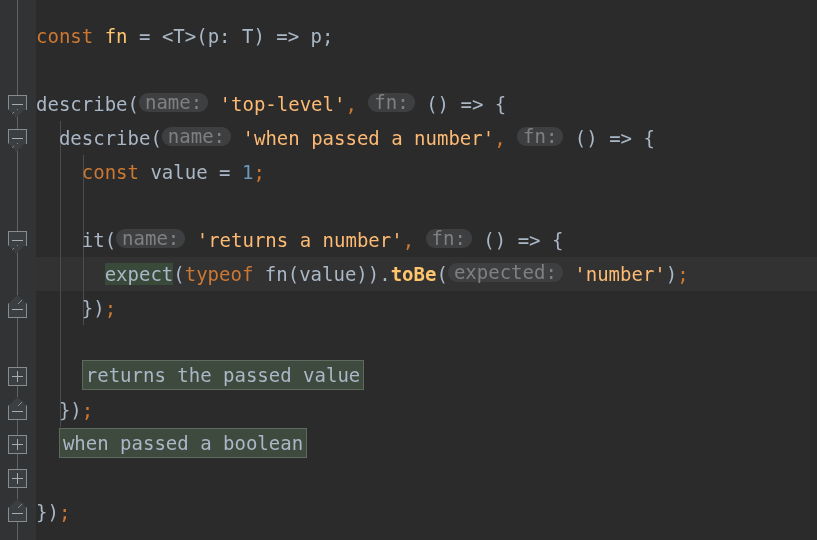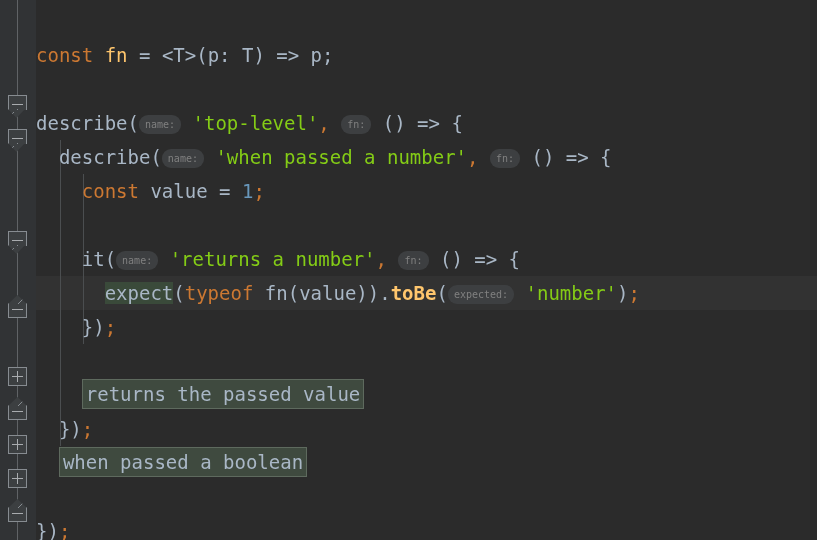--- a/index.html
+++ b/index.html
@@ -102,21 +102,20 @@
       #3C3F41;
   }
 
   
   .code-area {
     position: absolute;
     left: 36px;
     top: 0;
     right: 0;
     bottom: 0;
-    margin-top: 19px;
   }
   .line {
     position: absolute;
     left: 0;
     height: 34px;
     line-height: 34px;
     white-space: pre;
     color: #A9B7C6;
   }
   .row-highlight {
@@ -132,33 +131,33 @@
     width: 1px;
     background: #4B4E50;
     z-index: 1;
   }
   .line-inner { position: relative; z-index: 4; }
 
   
   .kw   { color: #CC7832; }
   .fnm  { color: #FFC66D; }
   .op   { color: #A9B7C6; }
-  .str  { color: #84cc16; text-align: center; }
+  .str  { color: #fdba74; text-align: center; }
   .num  { color: #6897BB; }
   .def  { color: #A9B7C6; }
   .semi { color: #CC7832; }
   .meth { color: #FFC66D; font-weight: bold; }
 
   
   .hint {
     display: inline-block;
     background: #3D3F41;
     color: #808080;
     border-radius: 9px;
-    font-size: 10px;
+    font-size: 19px;
     line-height: 19px;
     padding: 0 6px;
     vertical-align: 2px;
     font-family: "DejaVu Sans Mono", "Liberation Mono", monospace;
   }
 
   
   .usage-hl {
     background: #3A4A3A;
   }

